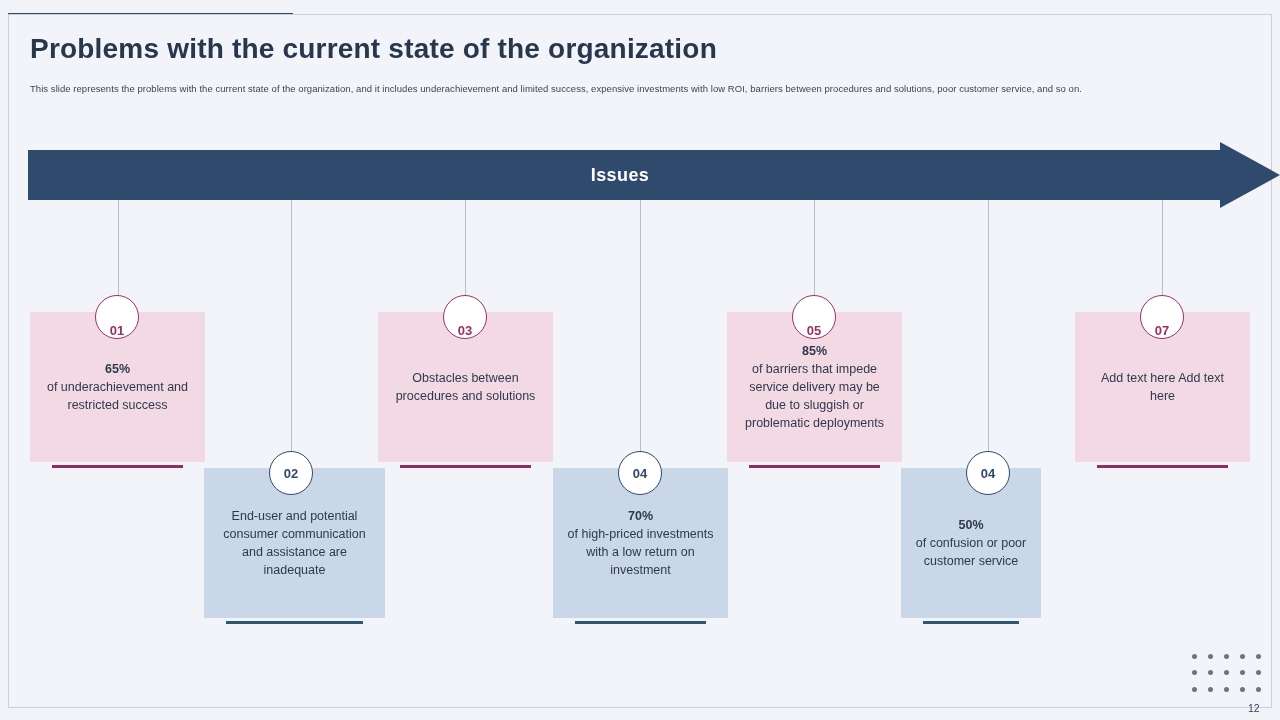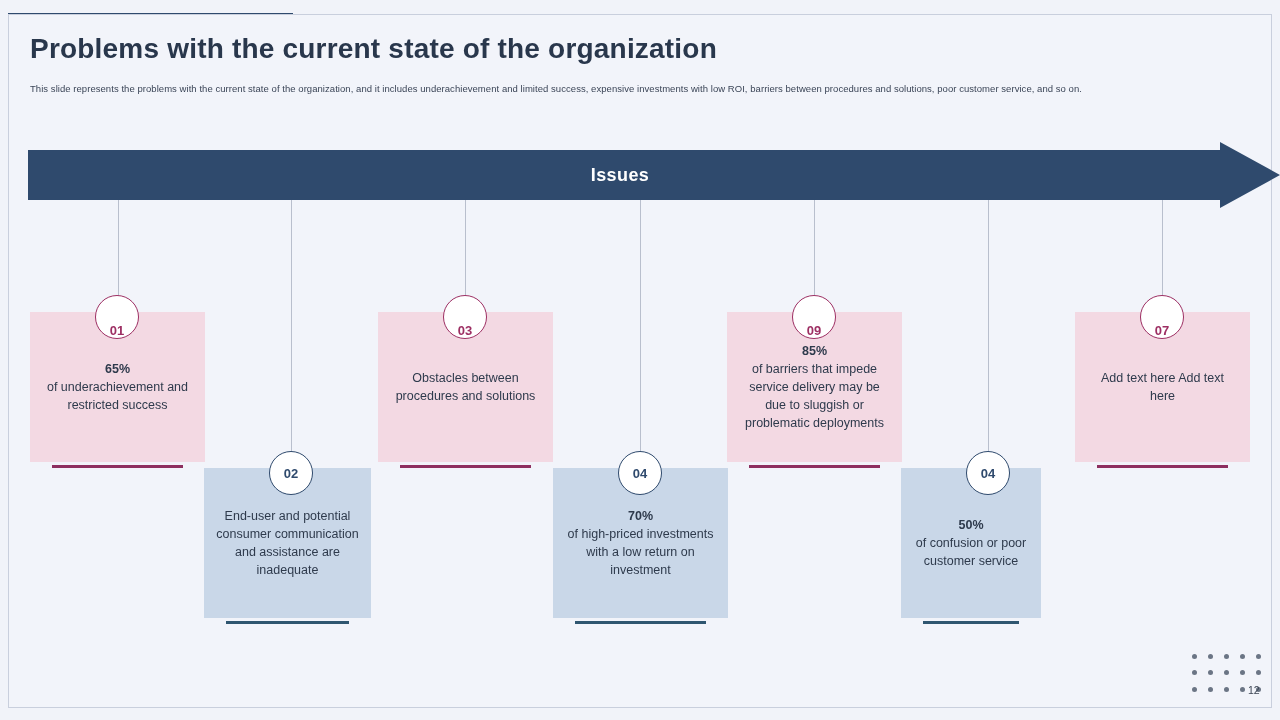--- a/index.html
+++ b/index.html
@@ -135,21 +135,21 @@
   .footer-note {
     position: absolute;
     left: 0; top: 702px;
     width: 1280px;
     text-align: center;
     font-size: 10.5px;
     color: #555e6d;
   }
   .page-num {
     position: absolute;
-    left: 1248px; top: 684px;
+    left: 1248px; top: 702px;
     font-size: 10.5px;
     color: #3c4554;
   }
 </style>
 </head>
 <body>
 
 <div class="slide">
 
   <div class="top-rule"></div>
@@ -179,21 +179,21 @@
     <span class="txt">
       <b>65%</b><br>
       <span>of underachievement and restricted success</span>
     </span>
     <span class="underline"></span>
   </div>
   <div class="badge pink" style="left:95px; top:295px;">
     <span>01</span>
   </div>
 
-  <div class="card blue" style="left:204px; top:468px; width:167px; height:150px;">
+  <div class="card blue" style="left:204px; top:468px; width:181px; height:150px;">
     <span class="txt">
       <span>End-user and potential consumer communication and assistance are inadequate</span>
     </span>
     <span class="underline"></span>
   </div>
   <div class="badge blue" style="left:269px; top:451px;">
     <span>02</span>
   </div>
 
   <div class="card pink" style="left:378px; top:312px; width:175px; height:150px;">
@@ -218,21 +218,21 @@
   </div>
 
   <div class="card pink" style="left:727px; top:312px; width:175px; height:150px;">
     <span class="txt">
       <b>85%</b><br>
       <span>of barriers that impede service delivery may be due to sluggish or problematic deployments</span>
     </span>
     <span class="underline"></span>
   </div>
   <div class="badge pink" style="left:792px; top:295px;">
-    <span>09</span>
+    <span>05</span>
   </div>
 
   <div class="card blue" style="left:901px; top:468px; width:140px; height:150px;">
     <span class="txt">
       <b>50%</b><br>
       <span>of confusion or poor customer service</span>
     </span>
     <span class="underline"></span>
   </div>
   <div class="badge blue" style="left:966px; top:451px;">

